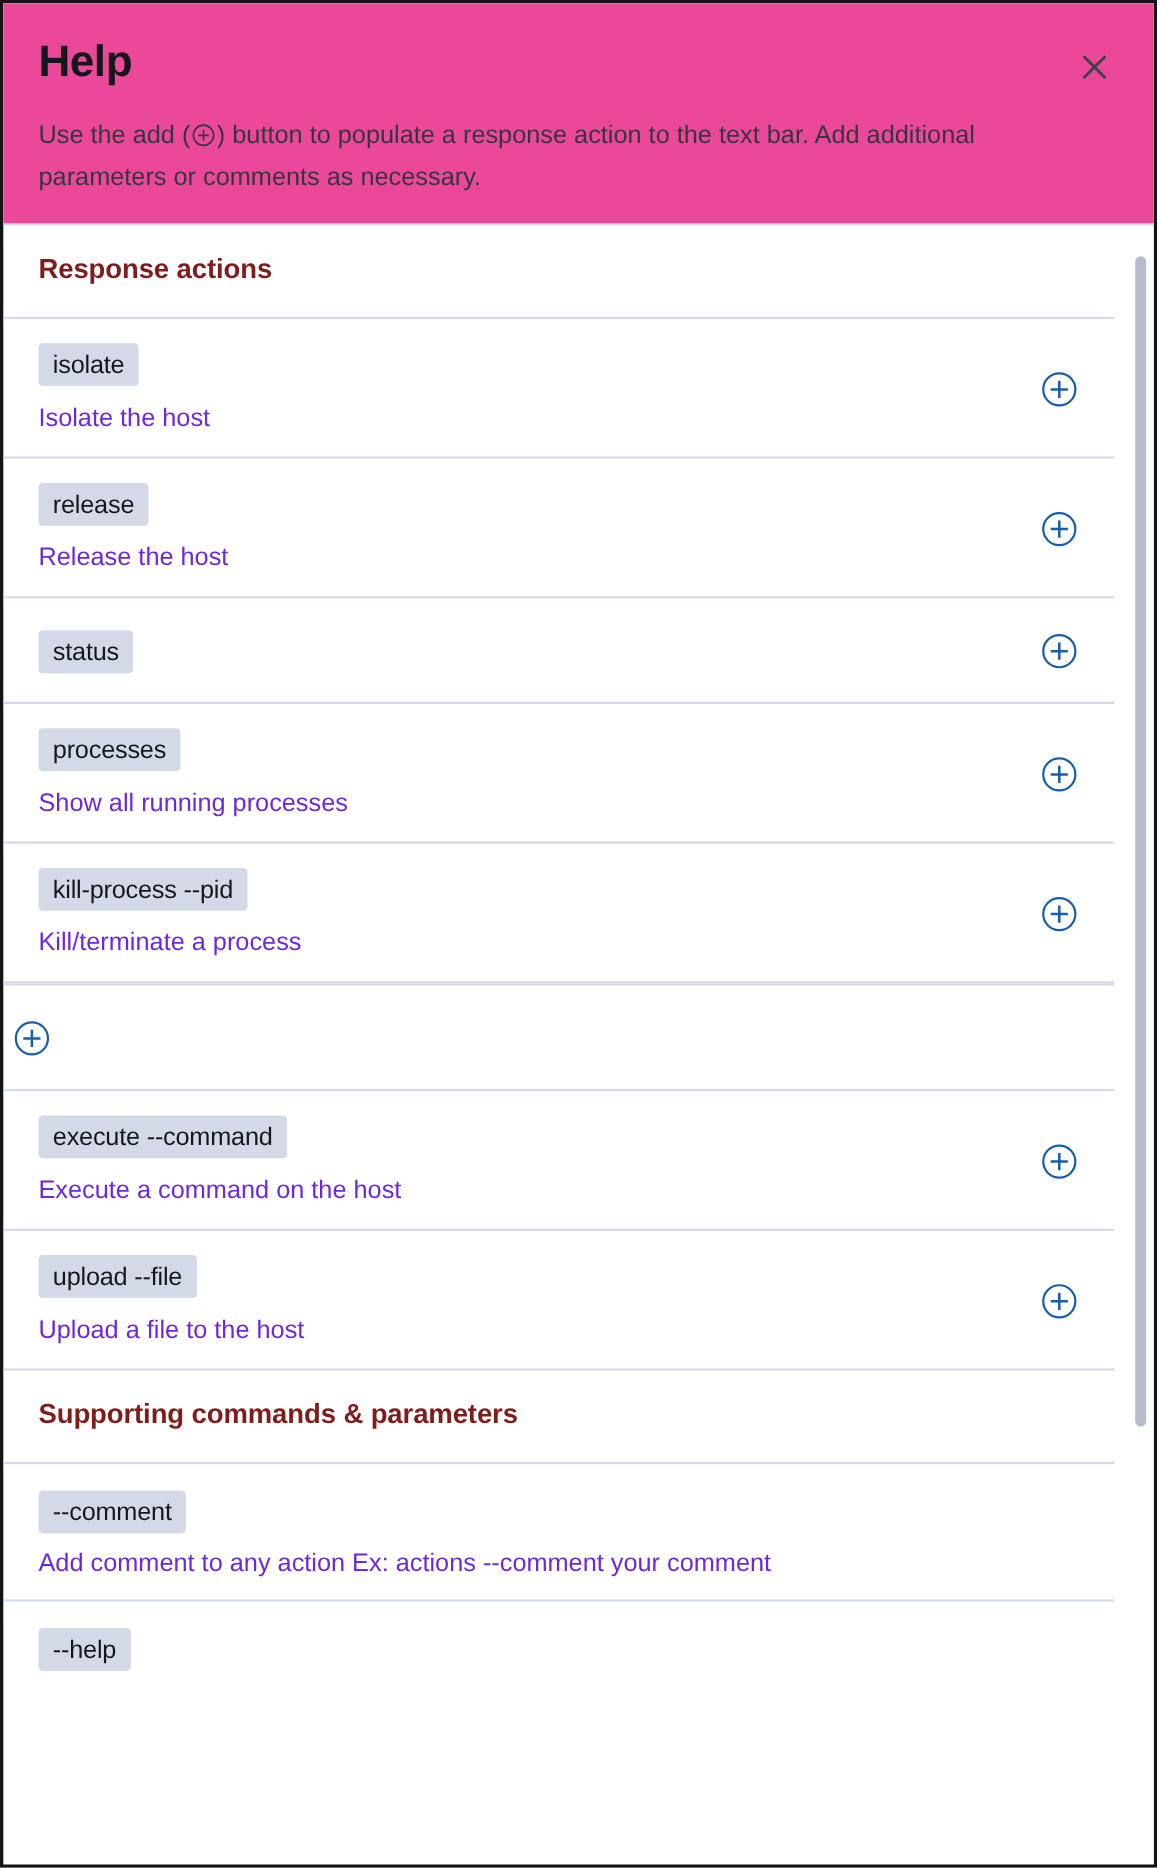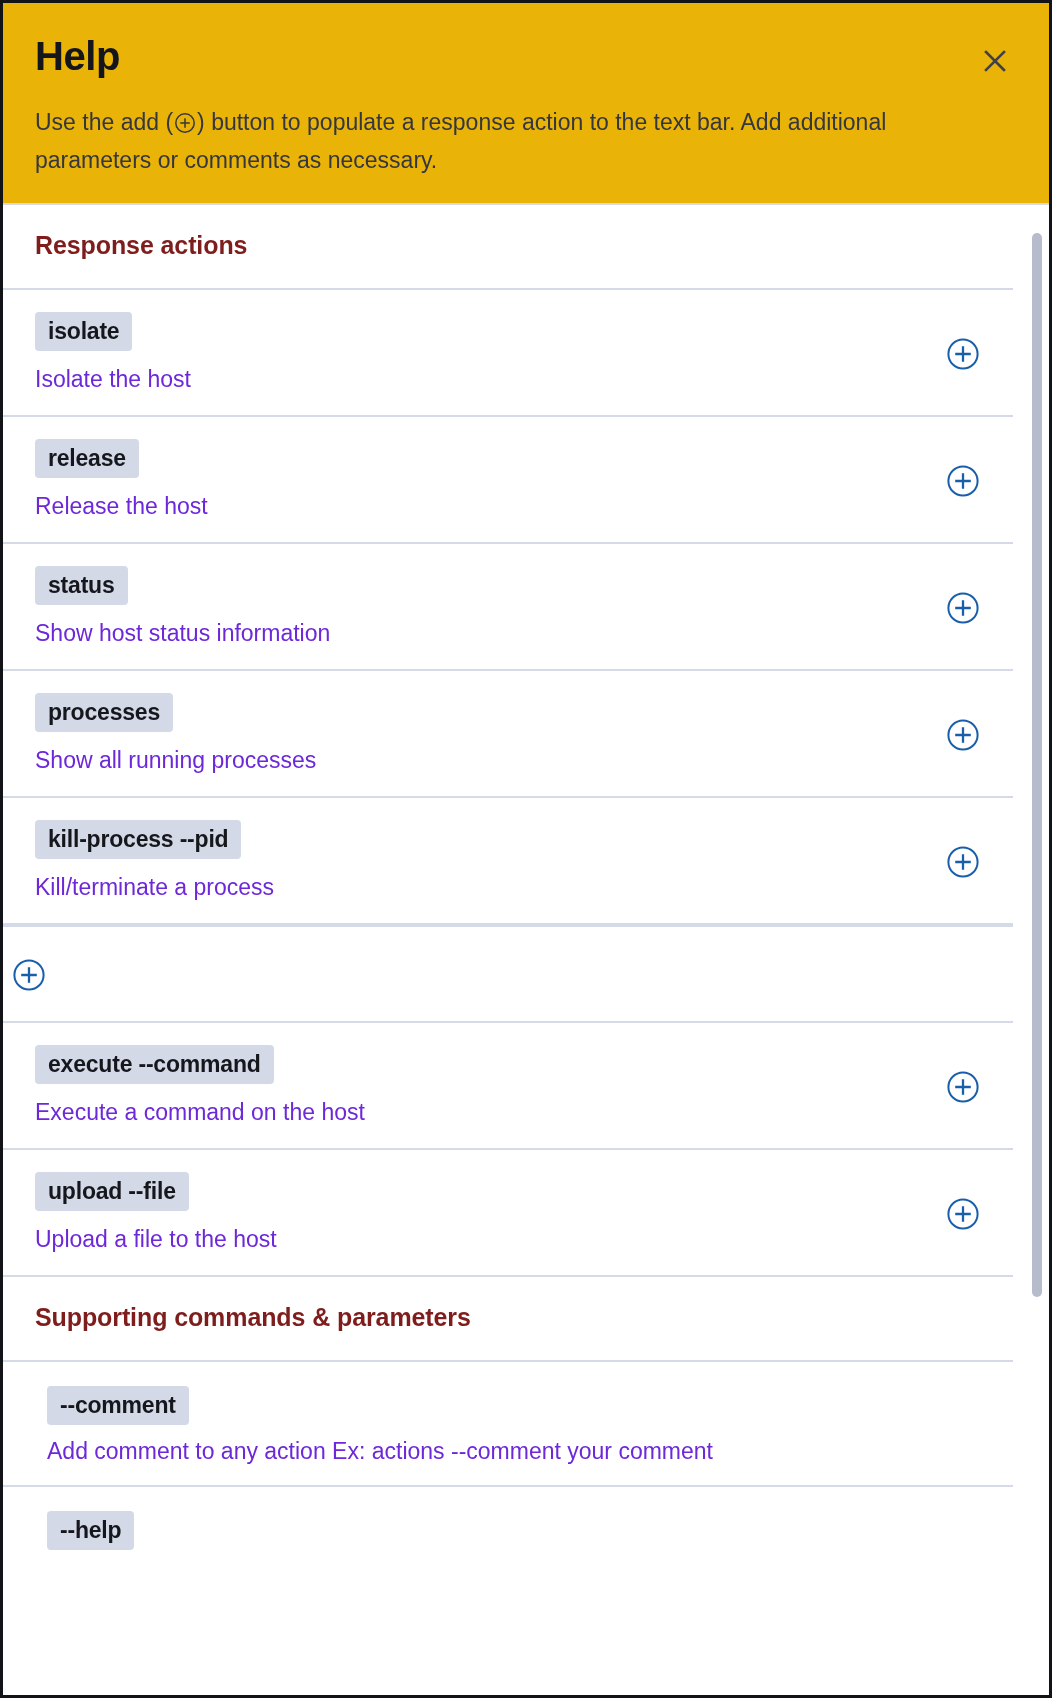--- a/index.html
+++ b/index.html
@@ -19,21 +19,21 @@
     border: 3px solid #121317;
     background: #ffffff;
     position: relative;
     overflow: hidden;
   }
 
   
   .flyout-header {
     padding: 30px 24px 26px 32px;
     position: relative;
-    background: #eab308;
+    background: #ec4899;
   }
   .title-row {
     display: flex;
     align-items: flex-start;
     justify-content: space-between;
   }
   .flyout-title {
     font-size: 40px;
     line-height: 1.18;
     font-weight: 700;
@@ -108,21 +108,21 @@
   .action-texts {
     padding-left: 32px;
   }
   .badge {
     display: inline-block;
     background: #d3d9e6;
     color: #15171c;
     border-radius: 4px;
     padding: 7px 13px 8px 13px;
     font-size: 23px;
-    font-weight: 700;
+    font-weight: 400;
     line-height: 1.05;
     letter-spacing: -0.2px;
     font-family: "Liberation Sans", sans-serif;
   }
   .action-desc {
     margin-top: 14px;
     font-size: 23px;
     color: #6d28d9;
     line-height: 1.3;
   }
@@ -137,21 +137,21 @@
     background: none;
     border: 0;
     padding: 0;
     cursor: pointer;
     flex: 0 0 auto;
   }
   .add-btn svg { display: block; }
 
   
   .support-row {
-    padding: 24px 0 18px 12px;
+    padding: 24px 0 18px 0;
     width: 1010px;
     box-sizing: border-box;
   }
   .support-row .action-desc { margin-top: 12px; }
 
   
   .scrollbar-track {
     position: absolute;
     top: 0;
     right: 7px;
@@ -216,21 +216,21 @@
             <span>
               <svg width="34" height="34" viewBox="0 0 34 34">
                 <circle cx="17" cy="17" r="14.6" fill="none" stroke="#195ea8" stroke-width="2"></circle>
                 <path d="M17 9.2 V24.8 M9.2 17 H24.8" stroke="#195ea8" stroke-width="2.3"></path>
               </svg>
             </span>
           </button>
         </div>
         <div class="row-divider"></div>
         <div class="action-row">
-          <div class="action-texts"><span class="badge">status</span><div class="action-desc">Show host status information</div></div>
+          <div class="action-texts"><span class="badge">status</span></div>
           <button class="add-btn">
             <span>
               <svg width="34" height="34" viewBox="0 0 34 34">
                 <circle cx="17" cy="17" r="14.6" fill="none" stroke="#195ea8" stroke-width="2"></circle>
                 <path d="M17 9.2 V24.8 M9.2 17 H24.8" stroke="#195ea8" stroke-width="2.3"></path>
               </svg>
             </span>
           </button>
         </div>
         <div class="row-divider"></div>

